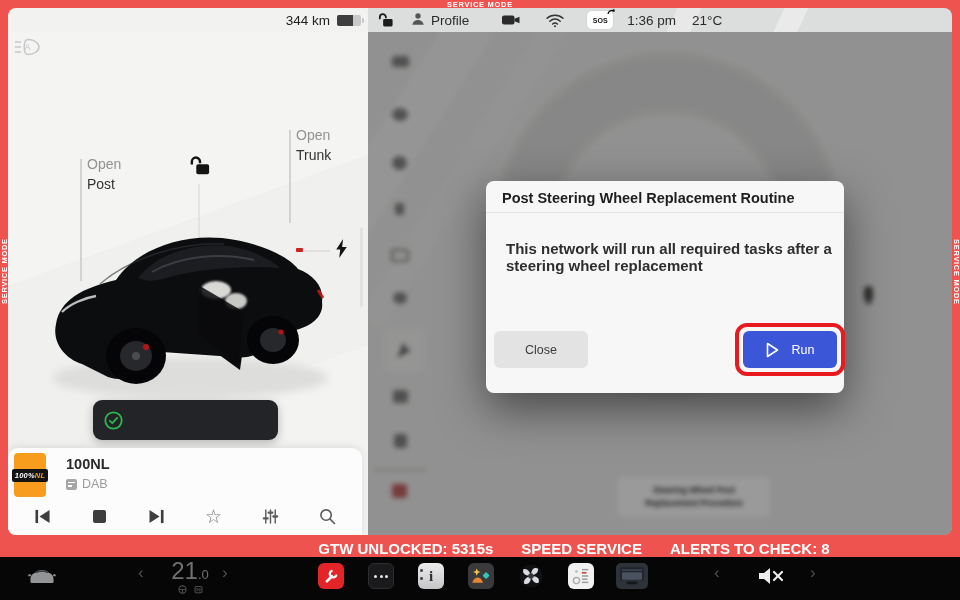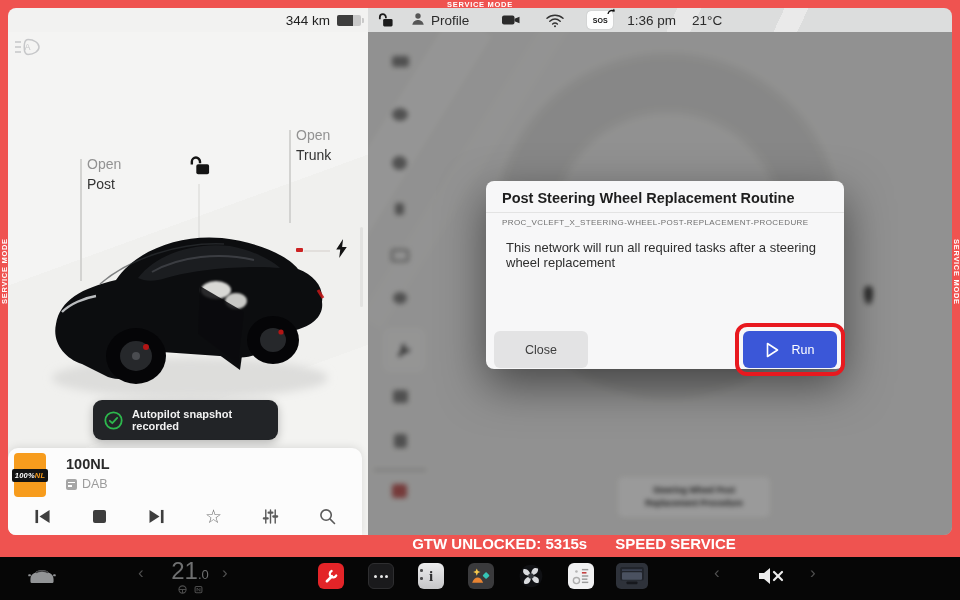--- a/index.html
+++ b/index.html
@@ -70,34 +70,34 @@
   .sel-tile { position:absolute; left:14px; top:295px; width:44px; height:46px; background:rgba(255,255,255,.30); border-radius:9px; }
   .sel-tile .wrench-blob { position:absolute; left:13px; top:14px; width:18px; height:18px; }
   .ring { position:absolute; left:128px; top:22px; width:344px; height:344px; border-radius:50%;
           border:58px solid rgba(0,0,0,.065); filter:blur(3px); }
   .bg-proc-btn { position:absolute; left:250px; top:445px; width:152px; height:40px; background:#fafafa; border-radius:5px;
                  display:flex; flex-direction:column; align-items:center; justify-content:center;
                  font-size:8.5px; font-weight:bold; color:#2f2f2f; line-height:1.5; text-align:center; }
   .rp-overlay { position:absolute; inset:0; background:rgba(0,0,0,.385); }
 
   
-  .modal { position:absolute; left:486px; top:181px; width:358px; height:188px; background:#f7f7f8; border-radius:8px;
+  .modal { position:absolute; left:486px; top:181px; width:358px; height:212px; background:#f7f7f8; border-radius:8px;
            box-shadow:0 16px 45px rgba(0,0,0,.5); z-index:30; }
   .modal-title { position:absolute; left:16px; top:9px; font-size:14.5px; font-weight:600; color:#1e1e1e; }
   .modal-div { position:absolute; left:0; right:0; top:31px; height:1px; background:#e3e3e3; }
   .modal-proc { position:absolute; left:16px; top:37px; font-size:8px; letter-spacing:.4px; color:#6f6f6f; }
-  .modal-body { position:absolute; left:20px; right:0; top:59px; font-size:13px; font-weight:400; color:#2e2e2e; }
+  .modal-body { position:absolute; left:20px; right:0; top:59px; font-size:15px; font-weight:700; color:#2e2e2e; }
   .btn { position:absolute; top:150px; height:37px; border-radius:6px; display:flex; align-items:center; justify-content:center;
          font-size:12.5px; font-weight:500; cursor:pointer; }
   .btn-close { left:8px; width:94px; background:#e3e3e4; color:#3d3d3d; }
   .btn-run { left:257px; width:94px; background:#3b57d8; color:#fff; gap:13px; }
   .annotation-ring { position:absolute; left:249px; top:142px; width:110px; height:53px; border:4px solid #e8191f; border-radius:12px; pointer-events:none; }
 
   
-  .banner { position:absolute; left:0; right:0; top:535px; height:22px; background:#ef5350; display:flex; align-items:flex-start;
+  .banner { position:absolute; left:0; right:0; top:535px; height:22px; background:#ef5350; display:flex; align-items:flex-end;
             justify-content:center; gap:28px; padding-left:188px; color:#fff; font-size:15px; font-weight:bold; }
 
   
   .taskbar { position:absolute; left:0; right:0; top:557px; bottom:0; background:#060606; }
   .tb-arrow { position:absolute; color:#4f4f4f; font-size:17px; top:6px; cursor:pointer; }
   .temp-value { position:absolute; left:158px; top:0px; width:64px; text-align:center; color:#6f7071; cursor:pointer; }
   .temp-value .big { font-size:24px; font-weight:500; }
   .temp-value .small { font-size:13px; }
   .temp-minis { position:absolute; left:158px; top:28px; width:64px; display:flex; justify-content:center; gap:7px; opacity:.8; }
   .tile { position:absolute; top:6px; width:26px; height:26px; border-radius:6px; display:flex; align-items:center; justify-content:center; cursor:pointer; }
@@ -262,21 +262,20 @@
           </svg>
         </div>
 
         <div class="toast">
           <span style="display:flex;">
             <svg width="19" height="19" viewBox="0 0 19 19" fill="none">
                 <circle cx="9.5" cy="9.5" r="8.2" stroke="#2db84d" stroke-width="1.8"></circle>
                 <path d="M5.8 9.8 L8.3 12.2 L13.2 6.9" stroke="#2db84d" stroke-width="1.8" stroke-linecap="round" stroke-linejoin="round"></path>
               </svg>
           </span>
-          <span>Autopilot snapshot recorded</span>
         </div>
 
         <div class="media-card">
           <div class="media-art">
             <span class="badge"><span class="w">100%</span><span class="o">NL</span></span>
           </div>
           <div class="media-station">100NL</div>
           <div class="media-source">
             <span class="dab-ic"></span>
             <span>DAB</span>
@@ -354,37 +353,37 @@
           </div>
         </div>
         <div class="rp-overlay"></div>
       </div>
     </div>
   </div>
 
   <div class="modal">
     <div class="modal-title">Post Steering Wheel Replacement Routine</div>
     <div class="modal-div"></div>
-    <div class="modal-proc">PROC_VCLEFT_X_STEERING-WHEEL-POST-REPLACEMENT-PROCEDURE</div>
     <div class="modal-body">This network will run all required tasks after a steering wheel replacement</div>
     <div class="btn btn-run">
       <span style="display:flex;">
         <svg width="13" height="16" viewBox="0 0 13 16" fill="none">
             <path d="M1.5 1.5 L11.5 8 L1.5 14.5 Z" stroke="#fff" stroke-width="1.6" stroke-linejoin="round"></path>
           </svg>
       </span>
       <span>Run</span>
     </div>
     <div class="btn btn-close">Close</div>
     <div class="annotation-ring"></div>
   </div>
 
   <div class="banner">
     <span>GTW UNLOCKED: 5315s</span>
     <span>SPEED SERVICE</span>
+    <span>ALERTS TO CHECK: 8</span>
   </div>
 
   <div class="taskbar">
     <span class="abs" style="left:26px; top:8px;">
       <svg width="32" height="22" viewBox="0 0 36 24">
           <path d="M5 16 C5 11 8 9 10.5 8.4 C12.5 4.2 23.5 4.2 25.5 8.4 C28 9 31 11 31 16 L31 18.2 C31 19.3 30.1 20 29 20 L7 20 C5.9 20 5 19.3 5 18.2 Z" fill="#929496"></path>
           <path d="M11.5 8.6 C13.5 5.6 22.5 5.6 24.5 8.6" stroke="#3a3a3c" stroke-width="1.6" fill="none"></path>
           <rect x="2.5" y="10" width="3" height="2.4" rx="1" fill="#929496"></rect>
           <rect x="30.5" y="10" width="3" height="2.4" rx="1" fill="#929496"></rect>
         </svg>

